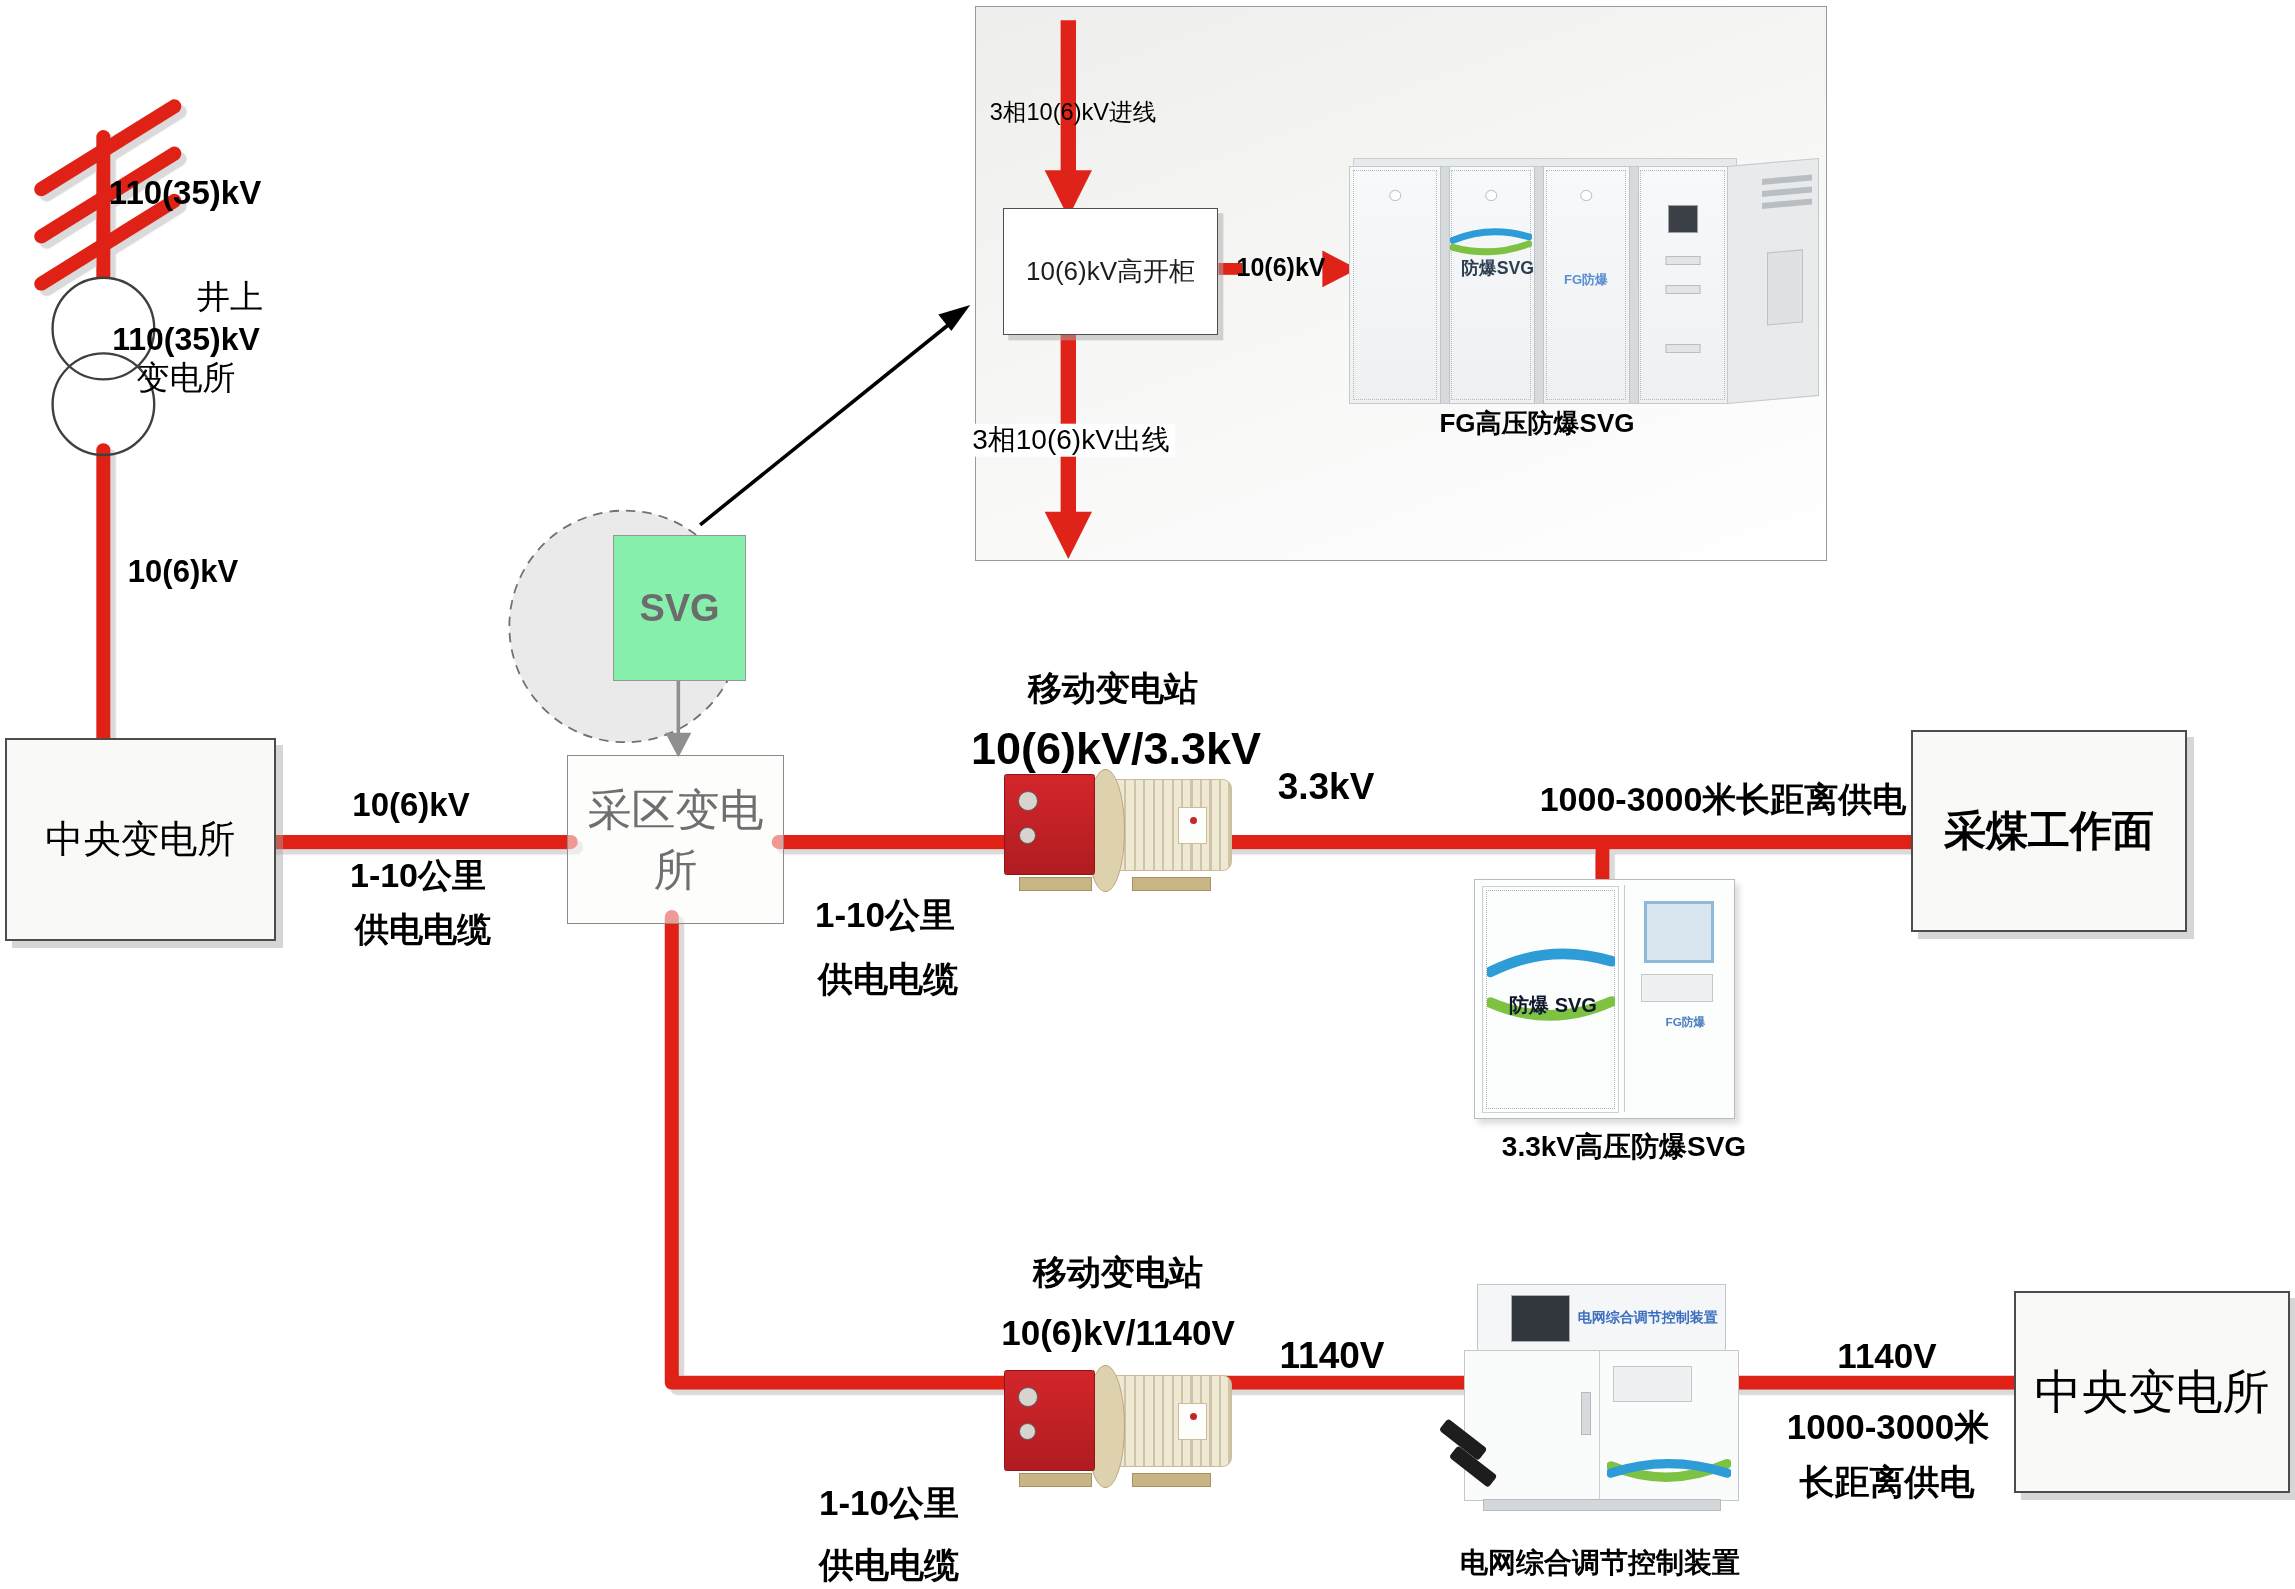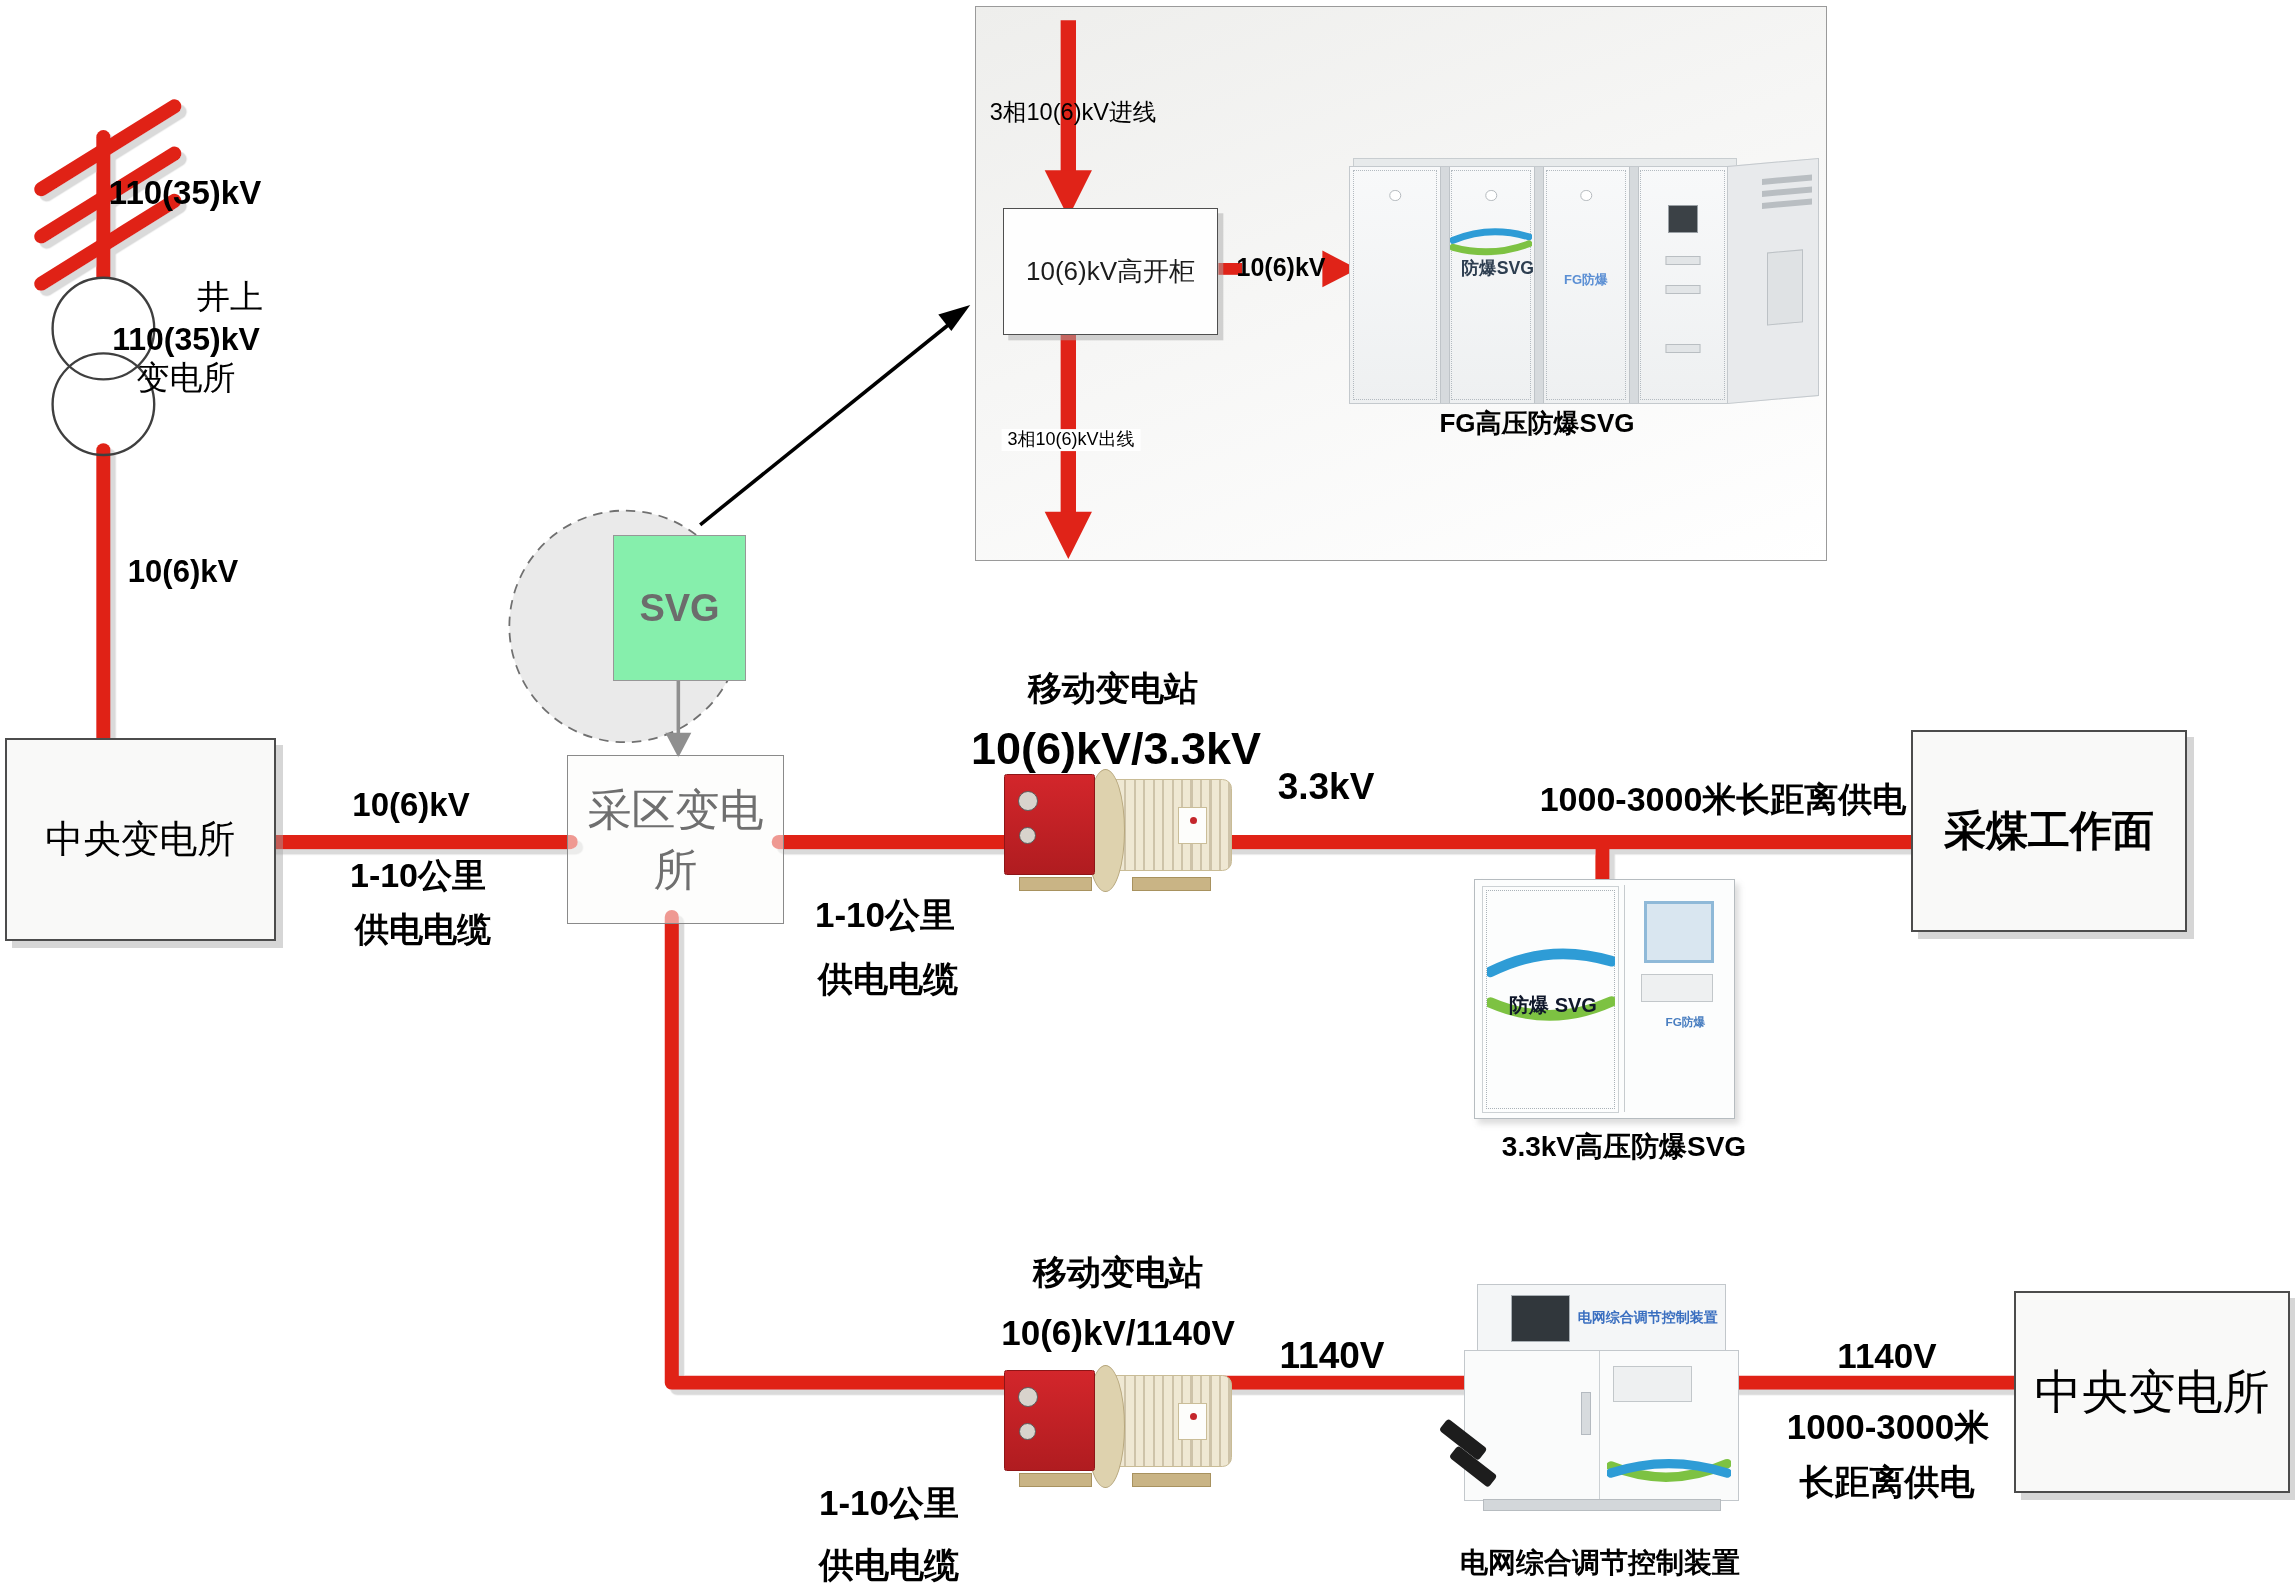--- a/index.html
+++ b/index.html
@@ -142,21 +142,21 @@
   <div class="box graybox" style="left:567px;top:755px;width:215px;height:167px;flex-direction:column;font-size:44px;line-height:1.35;">
     <span>采区变电</span>
     <span>所</span>
   </div>
 
   <div class="lbl" style="left:1073px;top:113px;font-size:23.6px;">3相10(6)kV进线</div>
   <div class="hkg">
     <span>10(6)kV高开柜</span>
   </div>
   <div class="lbl" style="left:1281px;top:267px;font-size:25px;font-weight:600;">10(6)kV</div>
-  <div class="lbl whitebg" style="left:1071px;top:440px;font-size:18px;">3相10(6)kV出线</div>
+  <div class="lbl whitebg" style="left:1071px;top:440px;font-size:28px;">3相10(6)kV出线</div>
 
   <div class="fgbox">
     <div class="fg-lid"></div>
     <div class="fg-front">
       <div class="fg-sep" style="left:90px;"></div>
       <div class="fg-sep" style="left:184px;"></div>
       <div class="fg-sep" style="left:279px;"></div>
       <div class="fg-panel" style="left:0;width:90px;">
         <div class="fg-vent"></div>
       </div>

